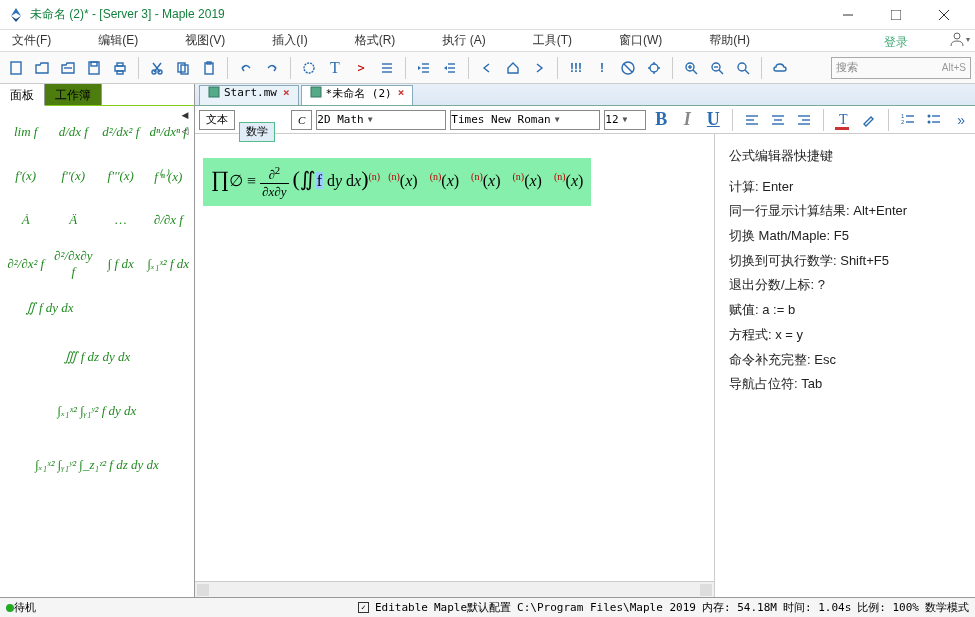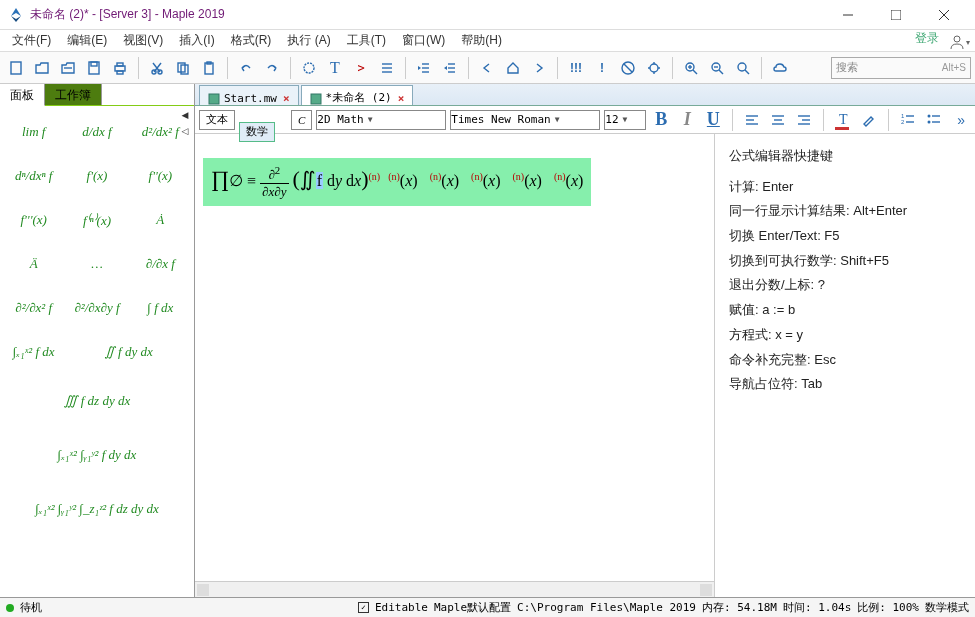--- a/index.html
+++ b/index.html
@@ -1,46 +1,46 @@
 <!DOCTYPE html>
 <html><head>
 <meta charset="utf-8">
 <style>
 * { box-sizing: border-box; margin: 0; padding: 0; }
 body { font-family: "Microsoft YaHei", Arial, sans-serif; font-size: 12px; background: #fff; color: #000; width: 975px; height: 617px; overflow: hidden; display: flex; flex-direction: column; }
 .titlebar { height: 30px; display: flex; align-items: center; padding: 0 8px; border-bottom: 1px solid #ddd; }
 .titlebar .icon { width: 16px; height: 16px; margin-right: 6px; }
-.titlebar .title { flex: 1; font-size: 12px; color: #701a75; }
+.titlebar .title { flex: 1; font-size: 12px; color: #15803d; }
 .winbtns { display: flex; gap: 2px; }
 .winbtn { width: 46px; height: 30px; display: flex; align-items: center; justify-content: center; color: #333; }
-.menubar { height: 22px; display: flex; align-items: flex-start; padding: 0 4px; border-bottom: 1px solid #ddd; }
+.menubar { height: 22px; display: flex; align-items: flex-end; padding: 0 4px; border-bottom: 1px solid #ddd; gap: 31px; }
 .menubar .mi { padding: 2px 8px; font-size: 12px; color: #333; }
 .menubar .spacer { flex: 1; }
 .login { color: #4a7; margin-right: 8px; }
 .usericon { width: 24px; height: 24px; display: flex; align-items: center; justify-content: center; }
 .toolbar { height: 32px; display: flex; align-items: center; padding: 0 4px; border-bottom: 1px solid #ccc; background: #fafafa; gap: 2px; }
 .tbbtn { width: 24px; height: 24px; display: flex; align-items: center; justify-content: center; color: #2b6cb0; border-radius: 2px; }
 .sep { width: 1px; height: 22px; background: #ccc; margin: 0 4px; }
 .searchbox { margin-left: auto; border: 1px solid #aaa; height: 22px; width: 140px; display: flex; align-items: center; padding: 0 4px; font-size: 11px; color: #888; justify-content: space-between; }
 .searchbox .hint { color: #999; font-size: 10px; }
 .maingrid { flex: 1; display: grid; grid-template-columns: 195px 1fr; min-height: 0; }
 .leftpanel { border-right: 1px solid #999; display: flex; flex-direction: column; min-height: 0; }
 .paneltabs { height: 22px; display: flex; border-bottom: 1px solid #84cc16; }
 .paneltab { padding: 3px 10px; font-size: 12px; border-right: 1px solid #999; background: #4d7c0f; }
 .paneltab.active { background: #fff; border-bottom: 1px solid #fff; margin-bottom: -1px; }
 .palette { flex: 1; overflow: hidden; position: relative; }
-.palette-inner { padding: 6px 4px; display: grid; grid-template-columns: repeat(3, 1fr); gap: 4px; font-family: "Times New Roman", serif; font-size: 13px; }
+.palette-inner { padding: 6px 4px; display: grid; grid-template-columns: repeat(4, 1fr); gap: 4px; font-family: "Times New Roman", serif; font-size: 13px; }
 .pcell { height: 40px; display: flex; align-items: center; justify-content: center; color: #228b22; font-style: italic; text-align: center; }
 .pcell.wide { grid-column: 1 / -1; height: 50px; }
 .pcell.w2 { grid-column: span 2; }
 .palnav { position: absolute; right: 2px; top: 2px; display: flex; flex-direction: column; gap: 2px; }
 .palnavbtn { width: 14px; height: 14px; font-size: 9px; color: #333; display:flex;align-items:center;justify-content:center; }
 .rightcol { display: flex; flex-direction: column; min-height: 0; }
 .doctabs { height: 22px; display: flex; align-items: flex-end; background: linear-gradient(#e8f0f8,#dce8f4); border-bottom: 1px solid #7a9; padding-left: 4px; gap: 0; }
-.doctab { display: flex; align-items: flex-end; height: 20px; padding: 0 8px; font-size: 11px; font-family: monospace; border: 1px solid #8ab; background: #eaf2f9; margin-right: 2px; border-bottom: none; }
+.doctab { display: flex; align-items: flex-start; height: 20px; padding: 0 8px; font-size: 11px; font-family: monospace; border: 1px solid #8ab; background: #eaf2f9; margin-right: 2px; border-bottom: none; }
 .doctab.active { background: #fff; }
 .doctab .docicon { width: 12px; height: 12px; margin-right: 4px; }
 .doctab .close { margin-left: 6px; color: #c33; font-weight: bold; }
 .fmtbar { height: 28px; display: flex; align-items: center; padding: 0 4px; gap: 4px; border-bottom: 1px solid #ccc; background: #fff; }
 .pill { border: 1px solid #888; height: 20px; padding: 0 6px; font-size: 11px; display: flex; align-items: center; }
 .pill.active { background: #e0ecf7; border-color: #5b8; margin-top: 24px; }
 .dd { border: 1px solid #888; height: 20px; display: flex; align-items: center; padding: 0 0; font-size: 11px; font-family: monospace; }
 .dd .arrow { margin-left: 4px; font-size: 8px; color: #555; }
 .biu { font-family: "Times New Roman", serif; font-size: 18px; font-weight: bold; width: 22px; text-align: center; color: #2b6cb0; }
 .biu.i { font-style: italic; color: #888; }
@@ -50,21 +50,21 @@
 .workhelp { flex: 1; display: grid; grid-template-columns: 1fr 260px; min-height: 0; }
 .worksheet { border-right: 1px solid #ccc; padding: 24px 8px 8px 8px; position: relative; overflow: hidden; }
 .eqbox { display: inline-block; padding: 6px 8px; background: #86efac; }
 .eq { font-family: "Times New Roman", serif; font-size: 16px; color: #000; white-space: nowrap; }
 .eq .sym { font-style: italic; }
 .eq sup.red { color: #b80000; font-size: 10px; font-style: normal; }
 .eq .par { font-size: 22px; }
 .helppanel { padding: 10px 14px; font-size: 13px; line-height: 1.9; color: #222; }
 .helppanel .hptitle { margin-bottom: 6px; }
 .statusbar { height: 20px; border-top: 1px solid #999; display: flex; align-items: center; font-size: 11px; padding: 0 6px; gap: 10px; background: #f5f5f5; font-family: monospace; }
-.statusbar .left { display: flex; align-items: center; gap: 6px; }
+.statusbar .left { display: flex; align-items: center; }
 .statusbar .right { margin-left: auto; display: flex; align-items: center; gap: 6px; }
 .bullet { width: 8px; height: 8px; border-radius: 50%; background: #2a2; }
 .chk { width: 11px; height: 11px; border: 1px solid #333; display: inline-flex; align-items: center; justify-content: center; font-size: 8px; }
 .hscrollbar { height: 16px; border-top: 1px solid #ccc; background: #f0f0f0; position: relative; }
 .hscrollbar::before, .hscrollbar::after { content:''; position:absolute; top:2px; width:12px; height:12px; background:#ddd; }
 .hscrollbar::before { left:2px; } .hscrollbar::after { right:2px; }
 .svgline { stroke: #2b6cb0; stroke-width: 1.4; fill: none; }
 .svgfill { fill: #2b6cb0; }
 </style>
 </head>
@@ -423,21 +423,21 @@
             &nbsp;&nbsp;<sup class="red">(n)</sup>(<span class="sym">x</span>)
           </span>
         </div>
         <div class="hscrollbar" style="position:absolute;bottom:0;left:0;right:0;"></div>
       </div>
 
       <div class="helppanel">
         <div class="hptitle">公式编辑器快捷键</div>
         <div>计算:  Enter</div>
         <div>同一行显示计算结果:  Alt+Enter</div>
-        <div>切换 Enter/Text:  F5</div>
+        <div>切换 Math/Maple:  F5</div>
         <div>切换到可执行数学:  Shift+F5</div>
         <div>退出分数/上标:  ?</div>
         <div>赋值:  a := b</div>
         <div>方程式:  x = y</div>
         <div>命令补充完整:  Esc</div>
         <div>导航占位符:  Tab</div>
       </div>
     </div>
   </div>
 </div>

